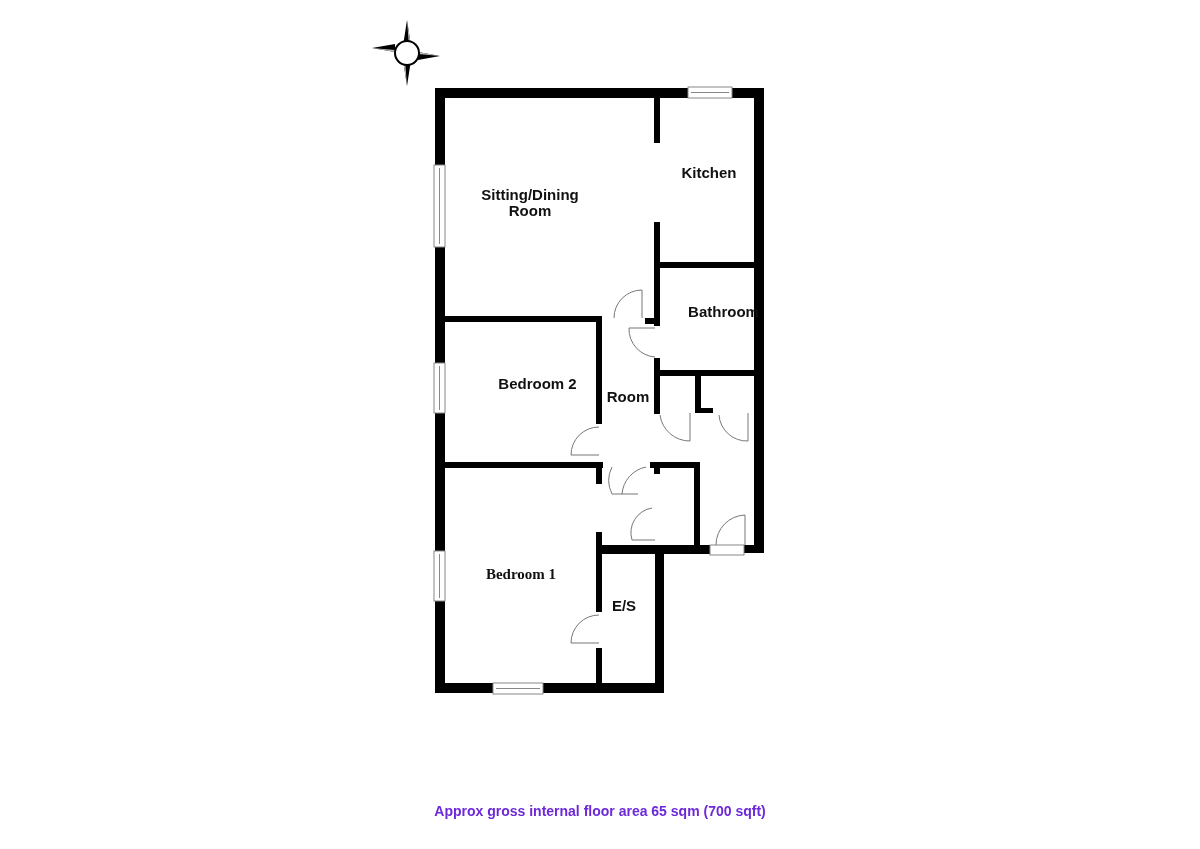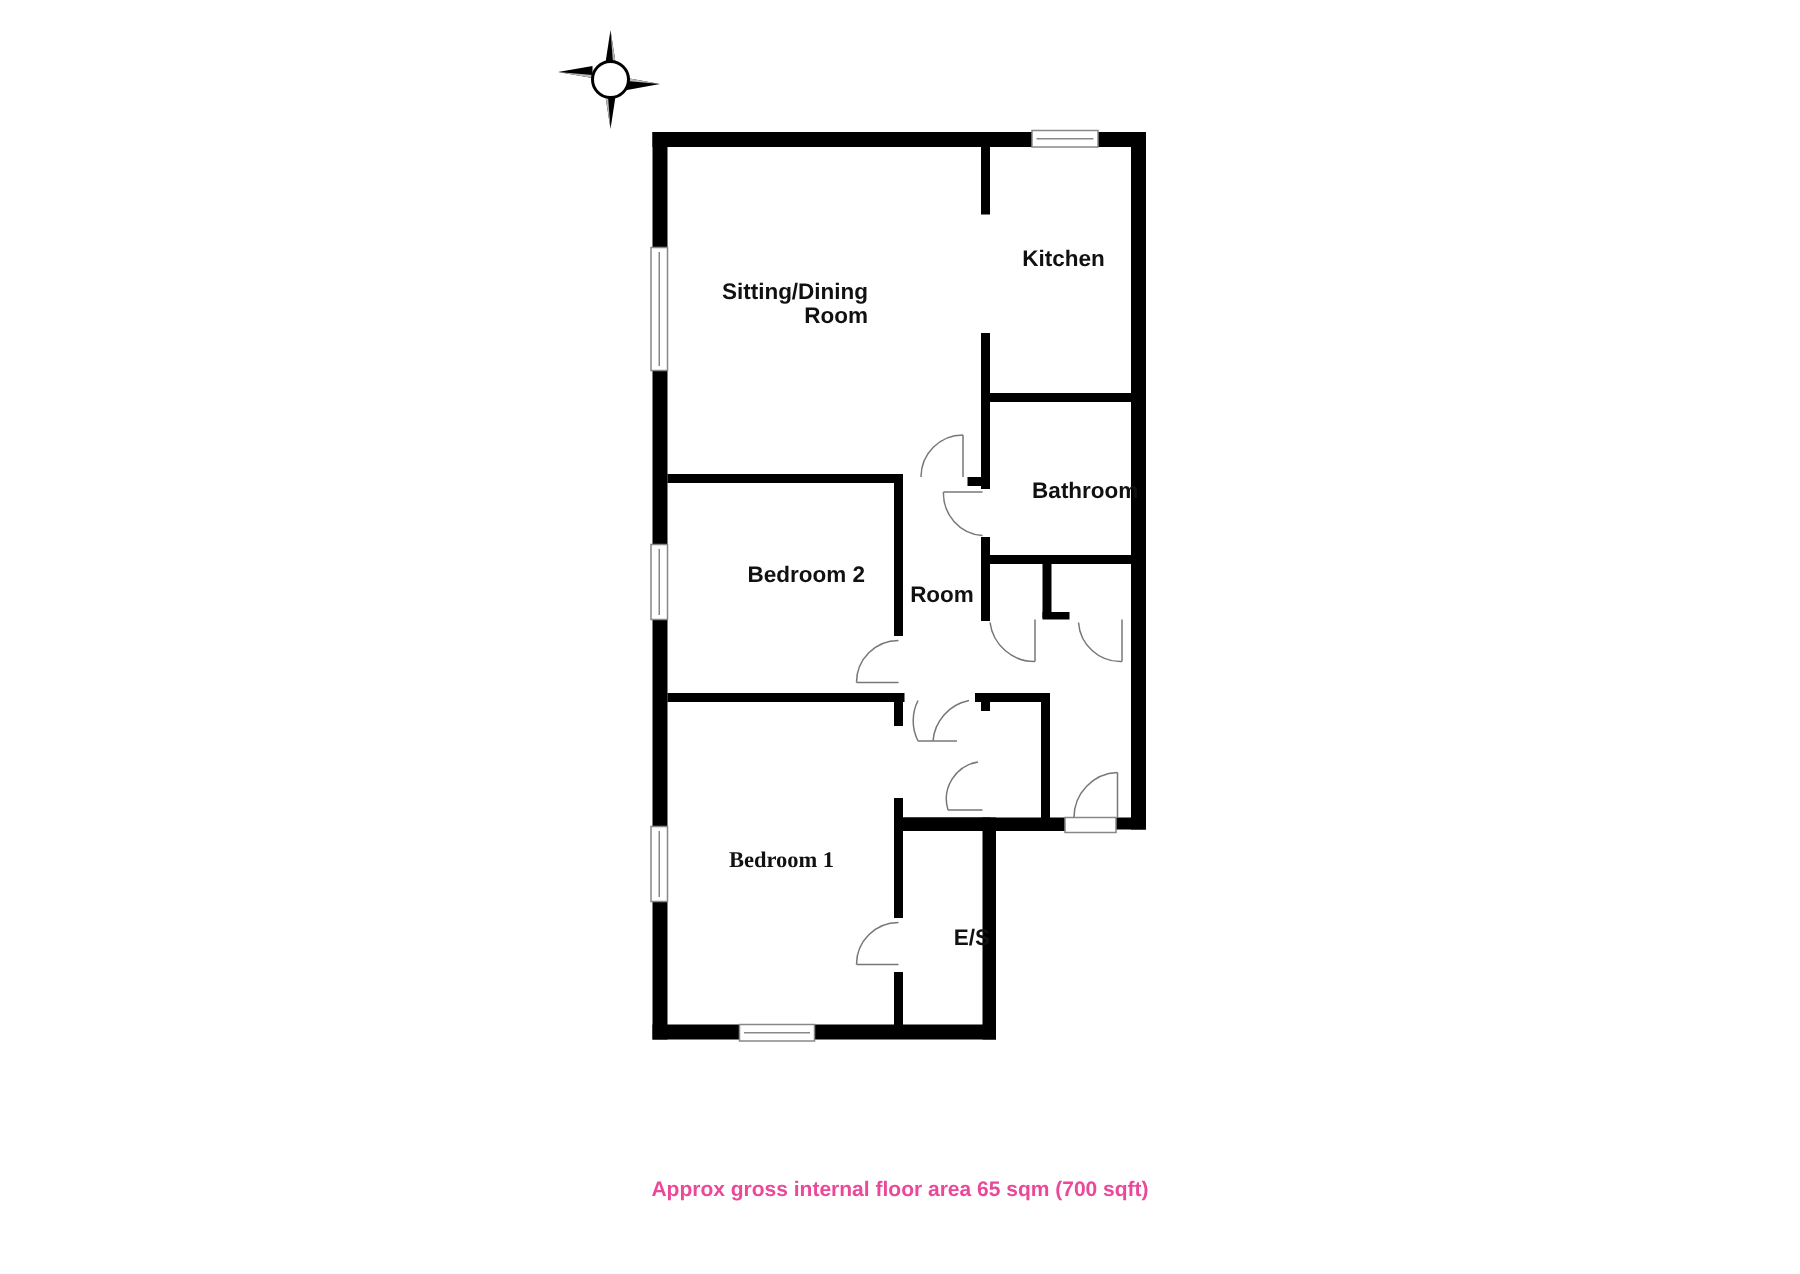--- a/index.html
+++ b/index.html
@@ -1,24 +1,24 @@
 <!DOCTYPE html>
 <html><head>
 <meta charset="utf-8">
 <style>
   html, body { margin: 0; padding: 0; background: #ffffff; }
   body { width: 1200px; height: 849px; position: relative; overflow: hidden;
          font-family: "Liberation Sans", sans-serif; }
   svg { position: absolute; left: 0; top: 0; }
   .room-label { position: absolute; font-family: "Liberation Sans", sans-serif;
-                font-weight: bold; font-size: 15px; color: #111; text-align: right;
+                font-weight: bold; font-size: 15px; color: #111; text-align: center;
                 line-height: 16px; white-space: nowrap; transform: translate(-50%, -50%); }
-  .footer { position: absolute; left: 600px; top: 792px; transform: translate(-50%, -50%);
+  .footer { position: absolute; left: 600px; top: 811px; transform: translate(-50%, -50%);
             font-family: "Liberation Sans", sans-serif; font-weight: bold; font-size: 14px;
-            color: #ec4899; white-space: nowrap; }
+            color: #6d28d9; white-space: nowrap; }
 </style>
 </head>
 <body>
 
 <svg width="1200" height="849" viewBox="0 0 1200 849" xmlns="http://www.w3.org/2000/svg">
 
   <g>
     <polygon points="407,20 411,46 403,46" fill="#000"></polygon>
     <polygon points="407,20 411,46 409,46" fill="#bbb"></polygon>
     <polygon points="407,86 403,60 411,60" fill="#000"></polygon>
@@ -114,19 +114,19 @@
     <path d="M 599 615 A 28 28 0 0 0 571 643"></path>
     <line x1="571" y1="643" x2="599" y2="643"></line>
   </g>
 </svg>
 
 <div class="room-label" style="left:530px; top:203px;">
   <div>Sitting/Dining</div>
   <div>Room</div>
 </div>
 <div class="room-label" style="left:709px; top:173px;">Kitchen</div>
-<div class="room-label" style="left:706px; top:328px;padding-left:35px;">Bathroom</div>
+<div class="room-label" style="left:706px; top:312px;padding-left:35px;">Bathroom</div>
 <div class="room-label" style="left:521px; top:384px;padding-left:33px;">Bedroom 2</div>
 <div class="room-label" style="left:628px; top:397px;">Room</div>
 <div class="room-label" style="left:521px; top:574px;font-family:Liberation Serif, serif;">Bedroom 1</div>
-<div class="room-label" style="left:648px; top:606px;margin-top:20px;">E/S</div>
+<div class="room-label" style="left:624px; top:606px;">E/S</div>
 
 <div class="footer">Approx gross internal floor area 65 sqm (700 sqft)</div>
 
 </body></html>

